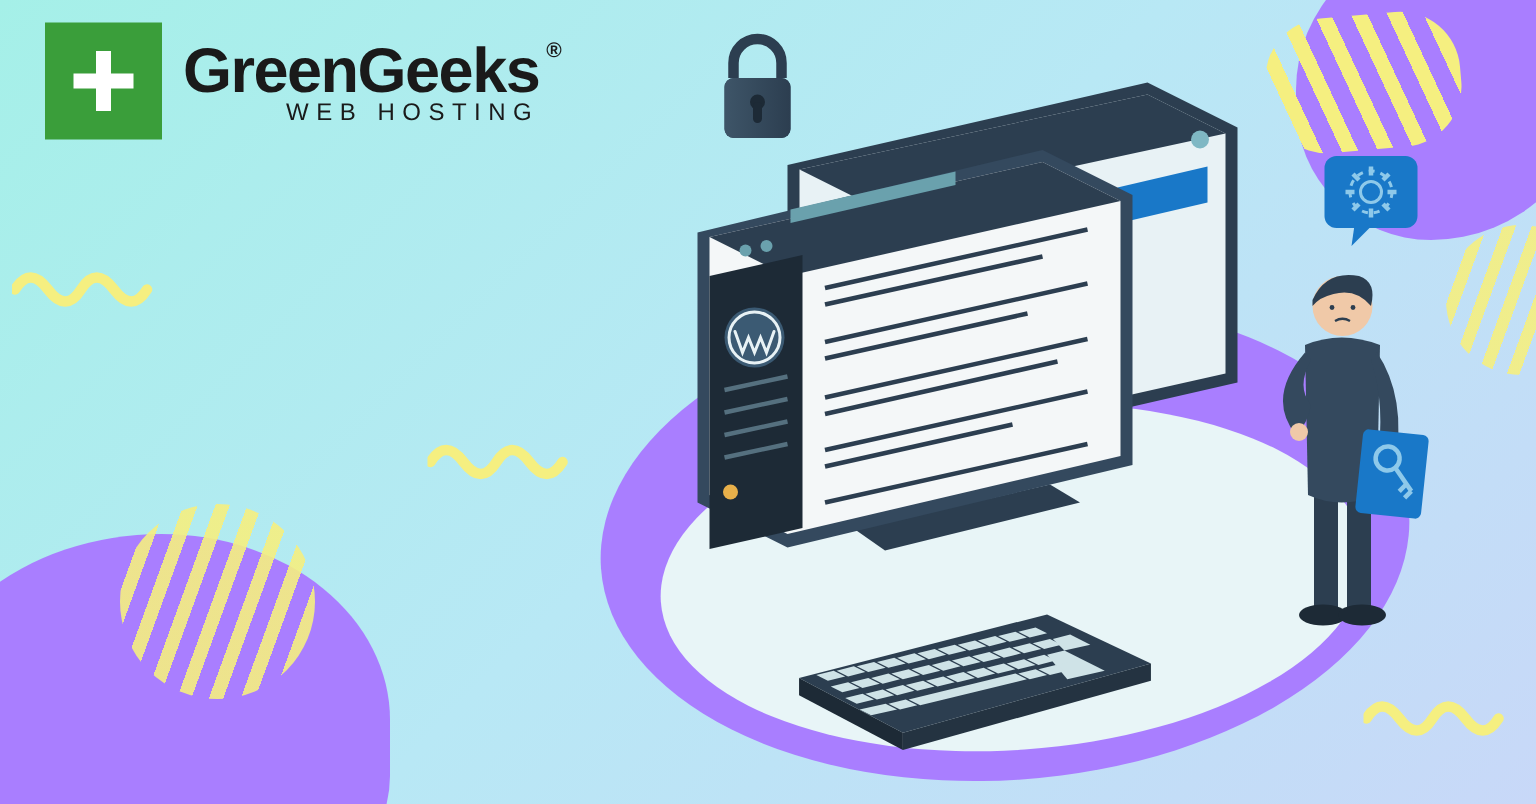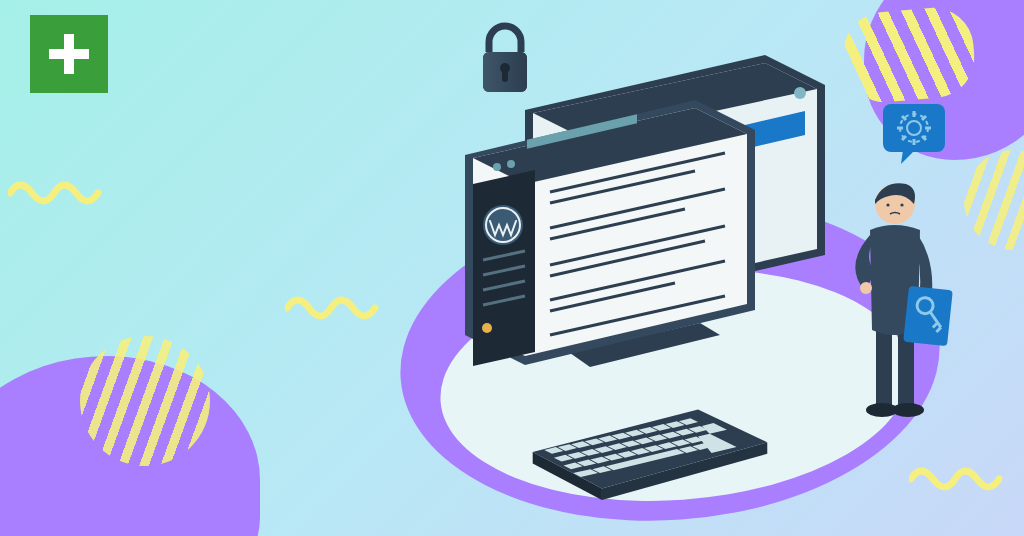--- a/index.html
+++ b/index.html
@@ -178,20 +178,26 @@
       <path d="M2 18 Q 12 2, 24 18 T 46 18 T 68 18 T 90 18" stroke="#f5ef80" stroke-width="7" fill="none" stroke-linecap="round"></path>
     </svg>
 </div>
 
 <div class="logo">
   <div class="logo-mark">
     <svg width="50" height="50" viewBox="0 0 50 50">
       <rect x="20" y="5" width="10" height="40" fill="#fff"></rect>
       <rect x="5" y="20" width="40" height="10" fill="#fff"></rect>
     </svg>
+  </div>
+  <div class="logo-text">
+    <span class="logo-word">
+      <span>GreenGeeks</span><span class="reg">®</span>
+    </span>
+    <span class="logo-sub">WEB HOSTING</span>
   </div>
 </div>
 
 <div class="padlock">
   <svg viewBox="0 0 60 80">
     <path d="M14 32 V22 a16 16 0 0 1 32 0 V32" fill="none" stroke="#2c3e50" stroke-width="7"></path>
     <rect x="8" y="32" width="44" height="40" rx="6" fill="#34495e"></rect>
     <rect x="8" y="32" width="44" height="40" rx="6" fill="url(#pg)"></rect>
     <circle cx="30" cy="48" r="5" fill="#1d2a36"></circle>
     <rect x="27" y="48" width="6" height="14" rx="3" fill="#1d2a36"></rect>

